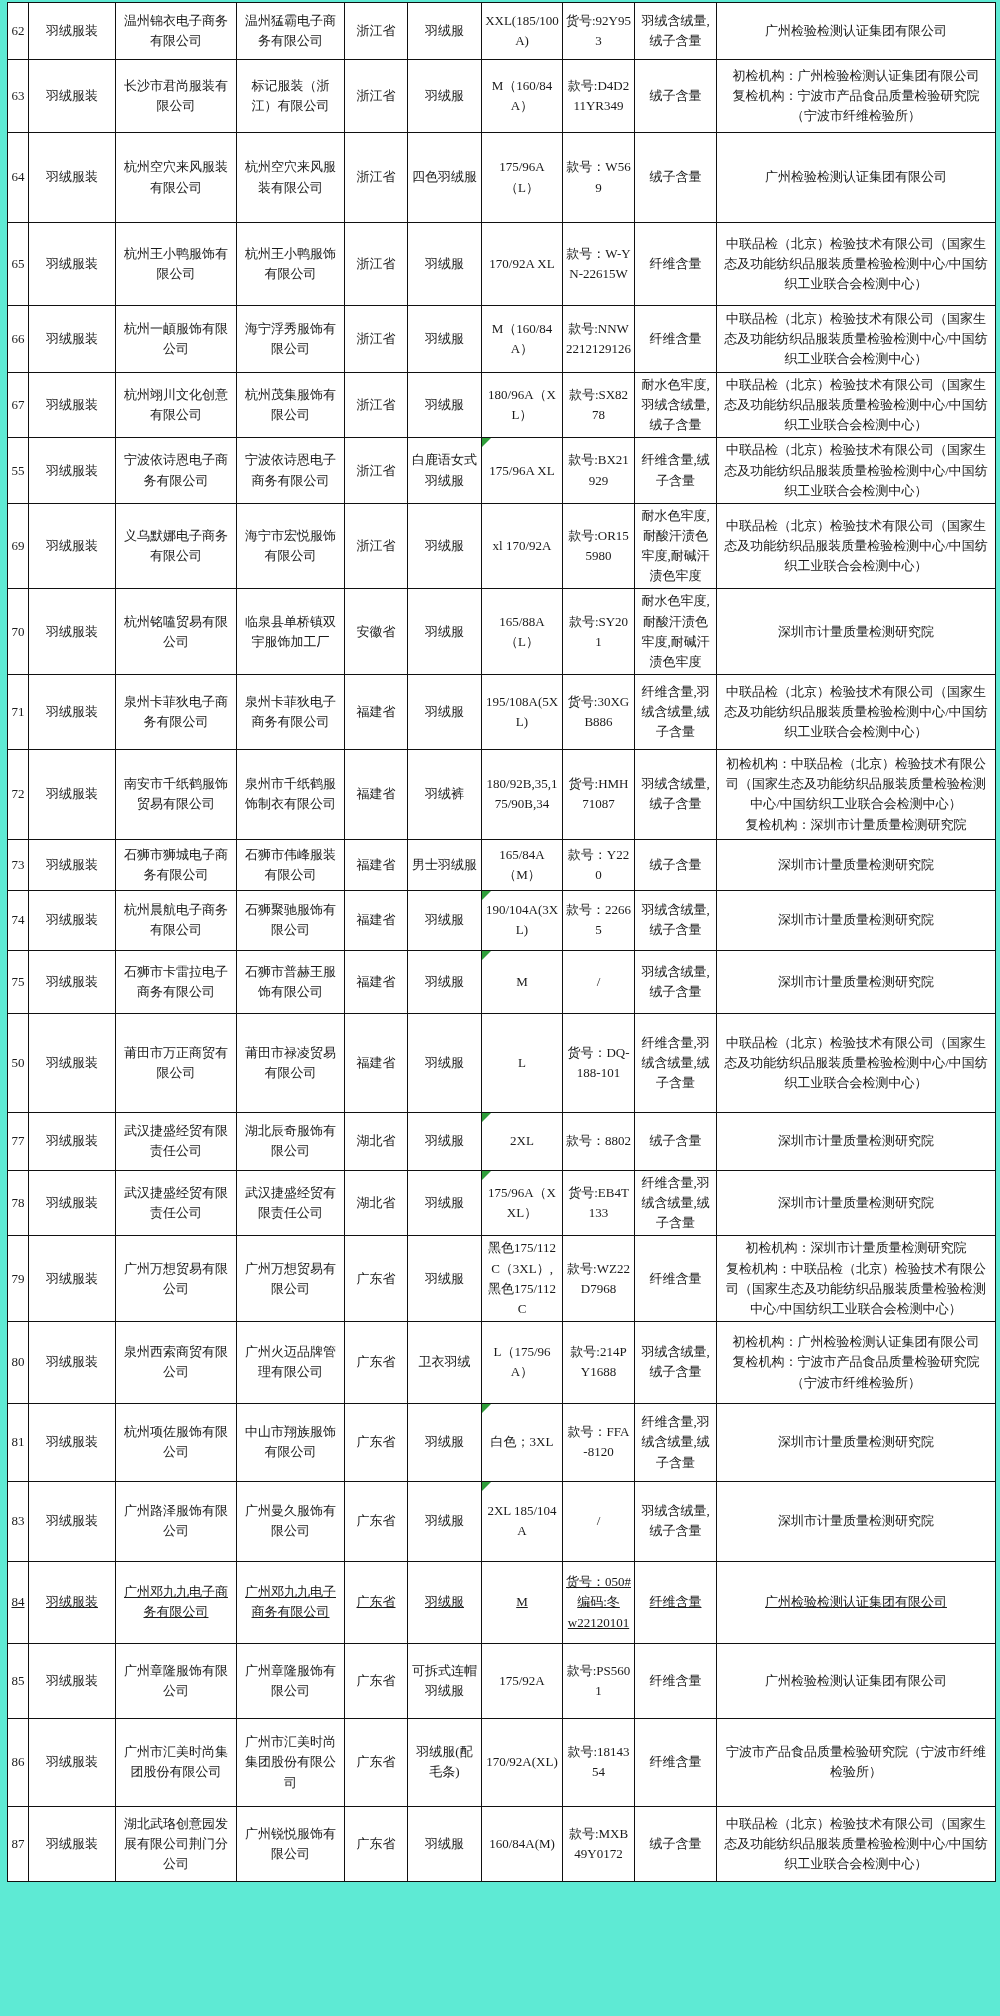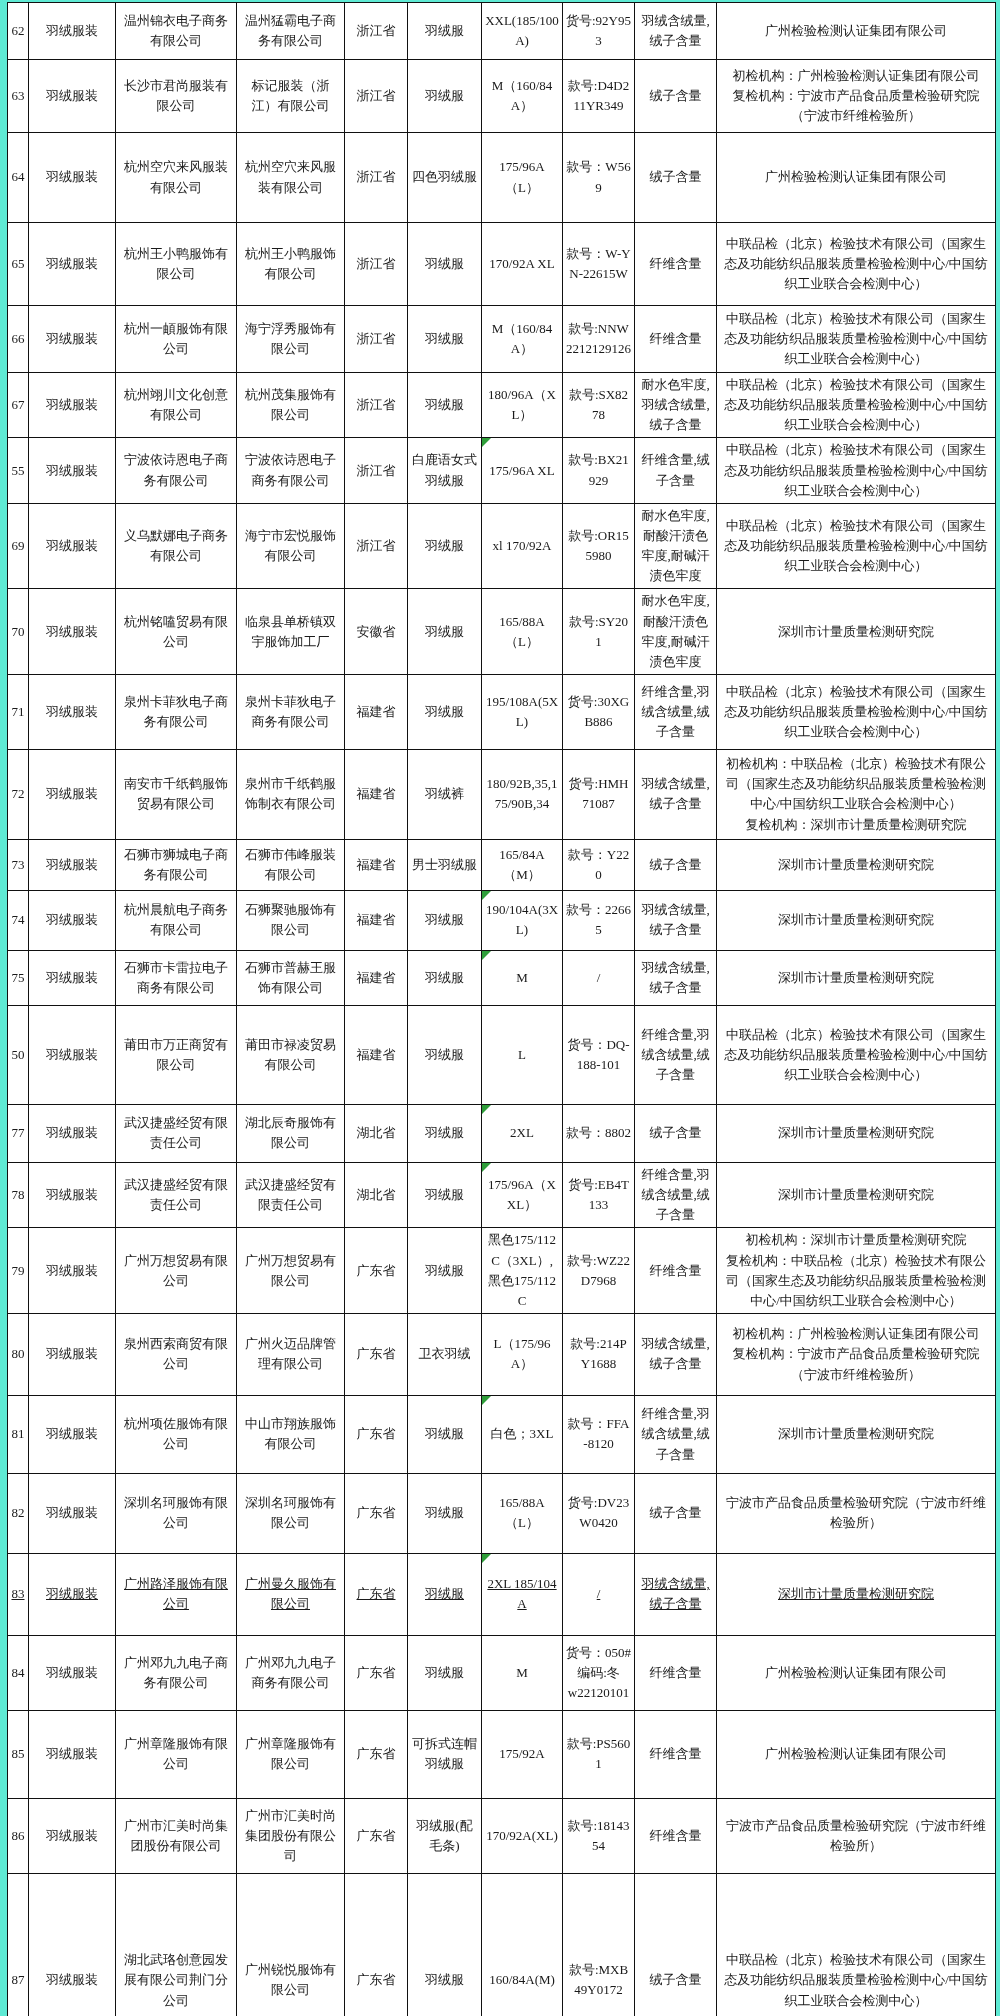--- a/index.html
+++ b/index.html
@@ -40,21 +40,21 @@
   tr:nth-child(4)  { height: 83px; }
   tr:nth-child(5)  { height: 67px; }
   tr:nth-child(6)  { height: 57px; }
   tr:nth-child(7)  { height: 58px; }
   tr:nth-child(8)  { height: 70px; }
   tr:nth-child(9)  { height: 59px; }
   tr:nth-child(10) { height: 75px; }
   tr:nth-child(11) { height: 90px; }
   tr:nth-child(12) { height: 51px; }
   tr:nth-child(13) { height: 60px; }
-  tr:nth-child(14) { height: 55px; }
+  tr:nth-child(14) { height: 63px; }
   tr:nth-child(15) { height: 99px; }
   tr:nth-child(16) { height: 58px; }
   tr:nth-child(17) { height: 57px; }
   tr:nth-child(18) { height: 76px; }
   tr:nth-child(19) { height: 82px; }
   tr:nth-child(20) { height: 78px; }
   tr:nth-child(21) { height: 80px; }
   tr:nth-child(22) { height: 82px; text-decoration: underline; }
   tr:nth-child(23) { height: 75px; }
   tr:nth-child(24) { height: 88px; }
@@ -327,32 +327,20 @@
           <td>杭州项佐服饰有限公司</td>
           <td>中山市翔族服饰有限公司</td>
           <td>广东省</td>
           <td>羽绒服</td>
           <td><span class="corner-marker"></span>白色；3XL</td>
           <td>款号：FFA-8120</td>
           <td>纤维含量,羽绒含绒量,绒子含量</td>
           <td>深圳市计量质量检测研究院</td>
         </tr>
         <tr>
-          <td>82</td>
-          <td>羽绒服装</td>
-          <td>深圳名珂服饰有限公司</td>
-          <td>深圳名珂服饰有限公司</td>
-          <td>广东省</td>
-          <td>羽绒服</td>
-          <td>165/88A（L）</td>
-          <td>货号:DV23W0420</td>
-          <td>绒子含量</td>
-          <td>宁波市产品食品质量检验研究院（宁波市纤维检验所）</td>
-        </tr>
-        <tr>
           <td>83</td>
           <td>羽绒服装</td>
           <td>广州路泽服饰有限公司</td>
           <td>广州曼久服饰有限公司</td>
           <td>广东省</td>
           <td>羽绒服</td>
           <td><span class="corner-marker"></span>2XL 185/104A</td>
           <td>/</td>
           <td>羽绒含绒量,绒子含量</td>
           <td>深圳市计量质量检测研究院</td>

